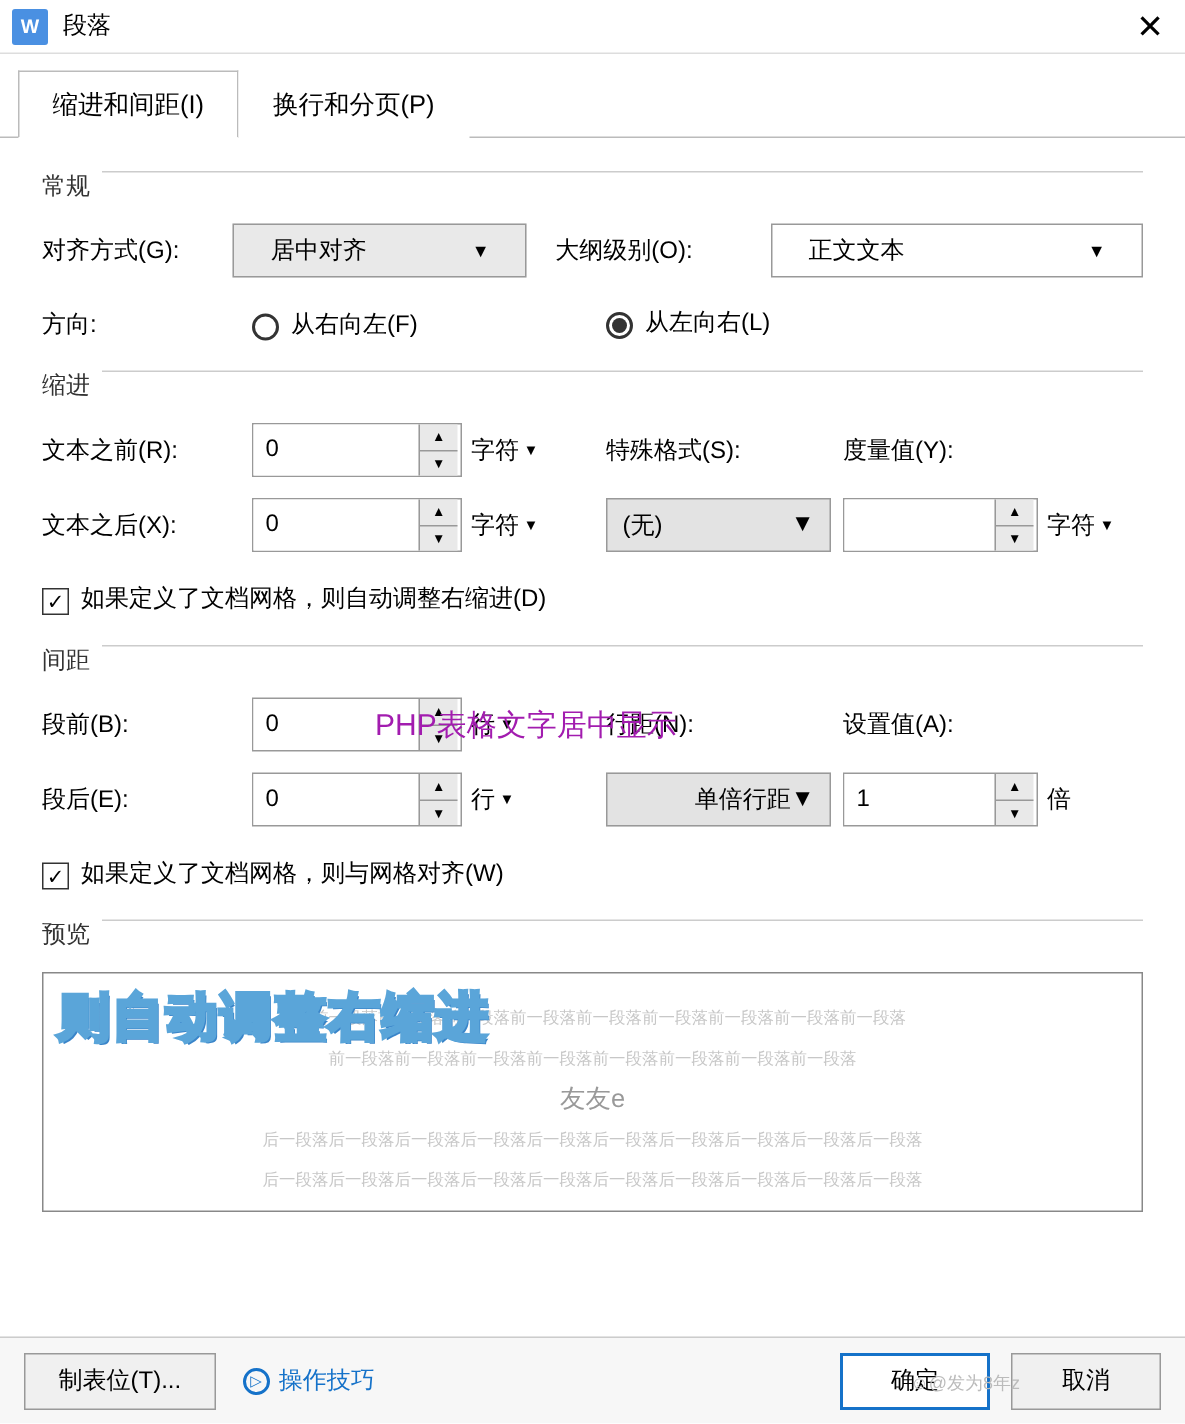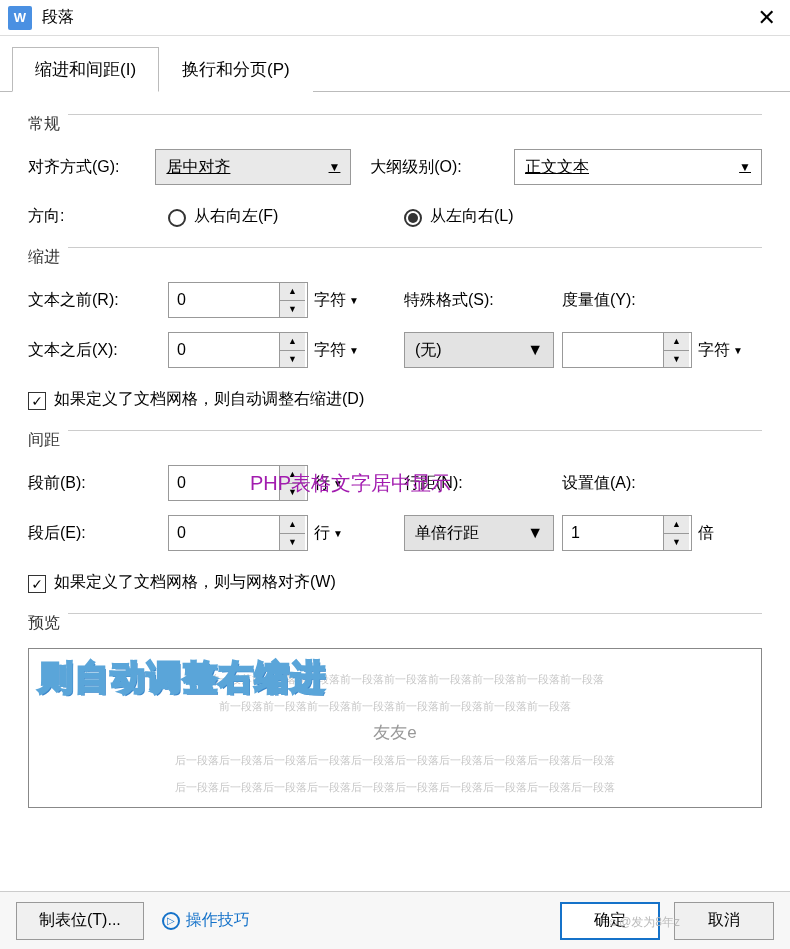--- a/index.html
+++ b/index.html
@@ -20,21 +20,21 @@
 .section-head .label { color: #333; }
 .section-head .line { flex: 1; height: 1px; background: #ccc; margin-left: 8px; }
 
 .row { display: flex; align-items: center; margin: 14px 0; min-height: 34px; }
 .row > .cell1 { width: 140px; }
 .row > .cell2 { width: 236px; display: flex; align-items: center; }
 .row > .cell3 { width: 158px; }
 .row > .cell4 { flex: 1; display: flex; align-items: center; }
 
 .select, .spinbox, .combo { height: 36px; border: 1px solid #999; background: #e9e9e9; display: flex; align-items: center; position: relative; font-size: 16px; }
-.select { width: 196px; padding: 0 10px; justify-content: space-between; text-decoration: underline; }
+.select { width: 196px; padding: 0 24px; justify-content: space-between; }
 .select.wide { width: 248px; }
 .select .caret { font-size: 12px; }
 .combo { width: 160px; padding: 0 10px; justify-content: space-between; background: #e3e3e3; }
 
 .spinbox { width: 140px; background: #fff; }
 .spinbox input { border: none; width: calc(100% - 28px); height: 100%; padding: 0 8px; font-size: 16px; outline: none; }
 .spinbox .spins { width: 26px; height: 100%; border-left: 1px solid #999; display: flex; flex-direction: column; background: #e9e9e9; }
 .spinbox .spins div { flex: 1; display: flex; align-items: center; justify-content: center; font-size: 9px; cursor: pointer; }
 .spinbox .spins div:first-child { border-bottom: 1px solid #999; }
 
@@ -218,21 +218,21 @@
             <div>▲</div>
             <div>▼</div>
           </div>
       </div>
       <span class="unit">
           <span>行</span>
           <span class="caret">▼</span>
         </span>
     </div>
     <div class="cell3">
-      <div class="combo" style="width:150px;">
+      <div class="combo" style="width:150px;justify-content:flex-end;">
         <span>单倍行距</span>
         <span class="caret">▼</span>
       </div>
     </div>
     <div class="cell4">
       <div class="spinbox" style="width:130px;">
         <input value="1" style="">
         <div class="spins">
             <div>▲</div>
             <div>▼</div>

